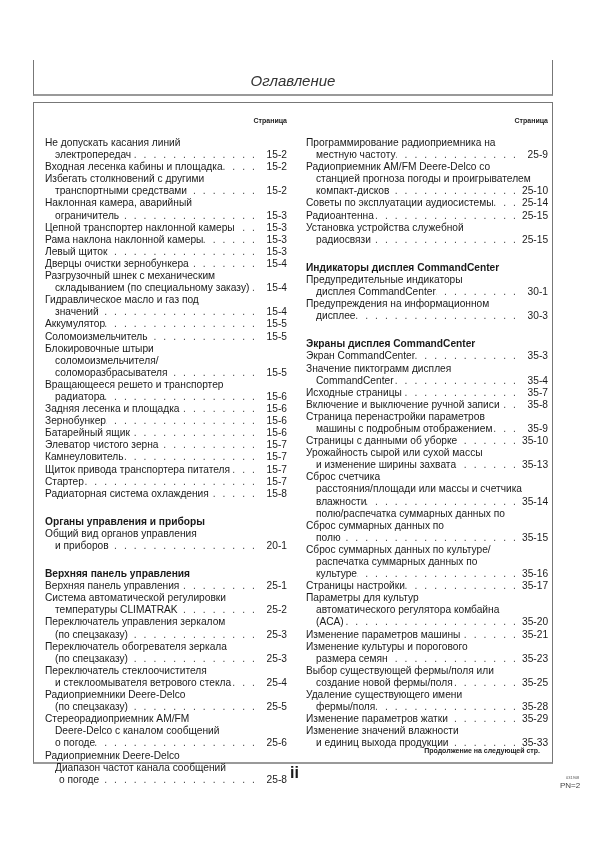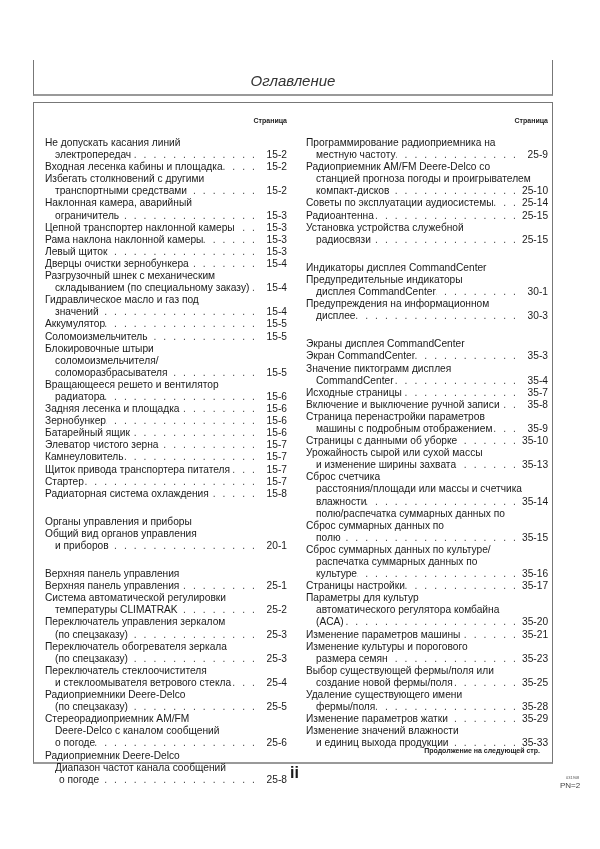--- a/index.html
+++ b/index.html
@@ -17,21 +17,21 @@
   .col-head { text-align: right; font-weight: bold; font-size: 7px; margin-top: 14px; height: 20px; color: #222; }
   .entry { font-size: 10.2px; line-height: 12.1px; }
   .entry .line { white-space: nowrap; }
   .entry .last { display: flex; align-items: center; }
   .entry .indent1 { padding-left: 10px; }
   .entry .indent2 { padding-left: 14px; }
   .entry .txt { white-space: nowrap; }
   .entry .dots { flex: 1; overflow: hidden; white-space: nowrap; letter-spacing: 2.1px;
                  text-align: right; color: #444; padding: 0 4px 0 6px; direction: rtl; }
   .entry .pg { width: 26px; text-align: right; white-space: nowrap; }
-  .section-title { font-weight: normal; font-size: 10.2px; line-height: 12.1px; margin-top: 16px; }
+  .section-title { font-weight: bold; font-size: 10.2px; line-height: 12.1px; margin-top: 16px; }
   .cont { position: absolute; right: 12px; bottom: 8px; font-weight: bold; font-size: 7px; color: #222; }
   .folio { position: absolute; left: 290px; top: 764px; font-weight: bold; font-size: 16px; }
   .code { position: absolute; left: 566px; top: 775px; font-size: 4px; color: #555; }
   .pn { position: absolute; left: 560px; top: 781px; font-size: 8px; color: #444; text-align: center; }
 </style>
 </head>
 <body>
 
 <div class="header-box">
   <div class="header-title">Оглавление</div>
@@ -133,21 +133,21 @@
         <div class="entry">
           <div class="line ">Блокировочные штыри</div>
           <div class="line indent1">соломоизмельчителя/</div>
           <div class="last indent1">
             <span class="txt">соломоразбрасывателя</span>
             <span class="dots">. . . . . . . . . . . . . . . . . . . . . . . . . . . . . . . . . . . . . . . . . . . . . . . . . . . . . . . . . . . . </span>
             <span class="pg">15-5</span>
           </div>
         </div>
         <div class="entry">
-          <div class="line ">Вращающееся решето и вентилятор</div>
+          <div class="line ">Вращающееся решето и транспортер</div>
           <div class="last indent1">
             <span class="txt">радиатора</span>
             <span class="dots">. . . . . . . . . . . . . . . . . . . . . . . . . . . . . . . . . . . . . . . . . . . . . . . . . . . . . . . . . . . . </span>
             <span class="pg">15-6</span>
           </div>
         </div>
         <div class="entry">
           <div class="last ">
             <span class="txt">Задняя лесенка и площадка</span>
             <span class="dots">. . . . . . . . . . . . . . . . . . . . . . . . . . . . . . . . . . . . . . . . . . . . . . . . . . . . . . . . . . . . </span>

